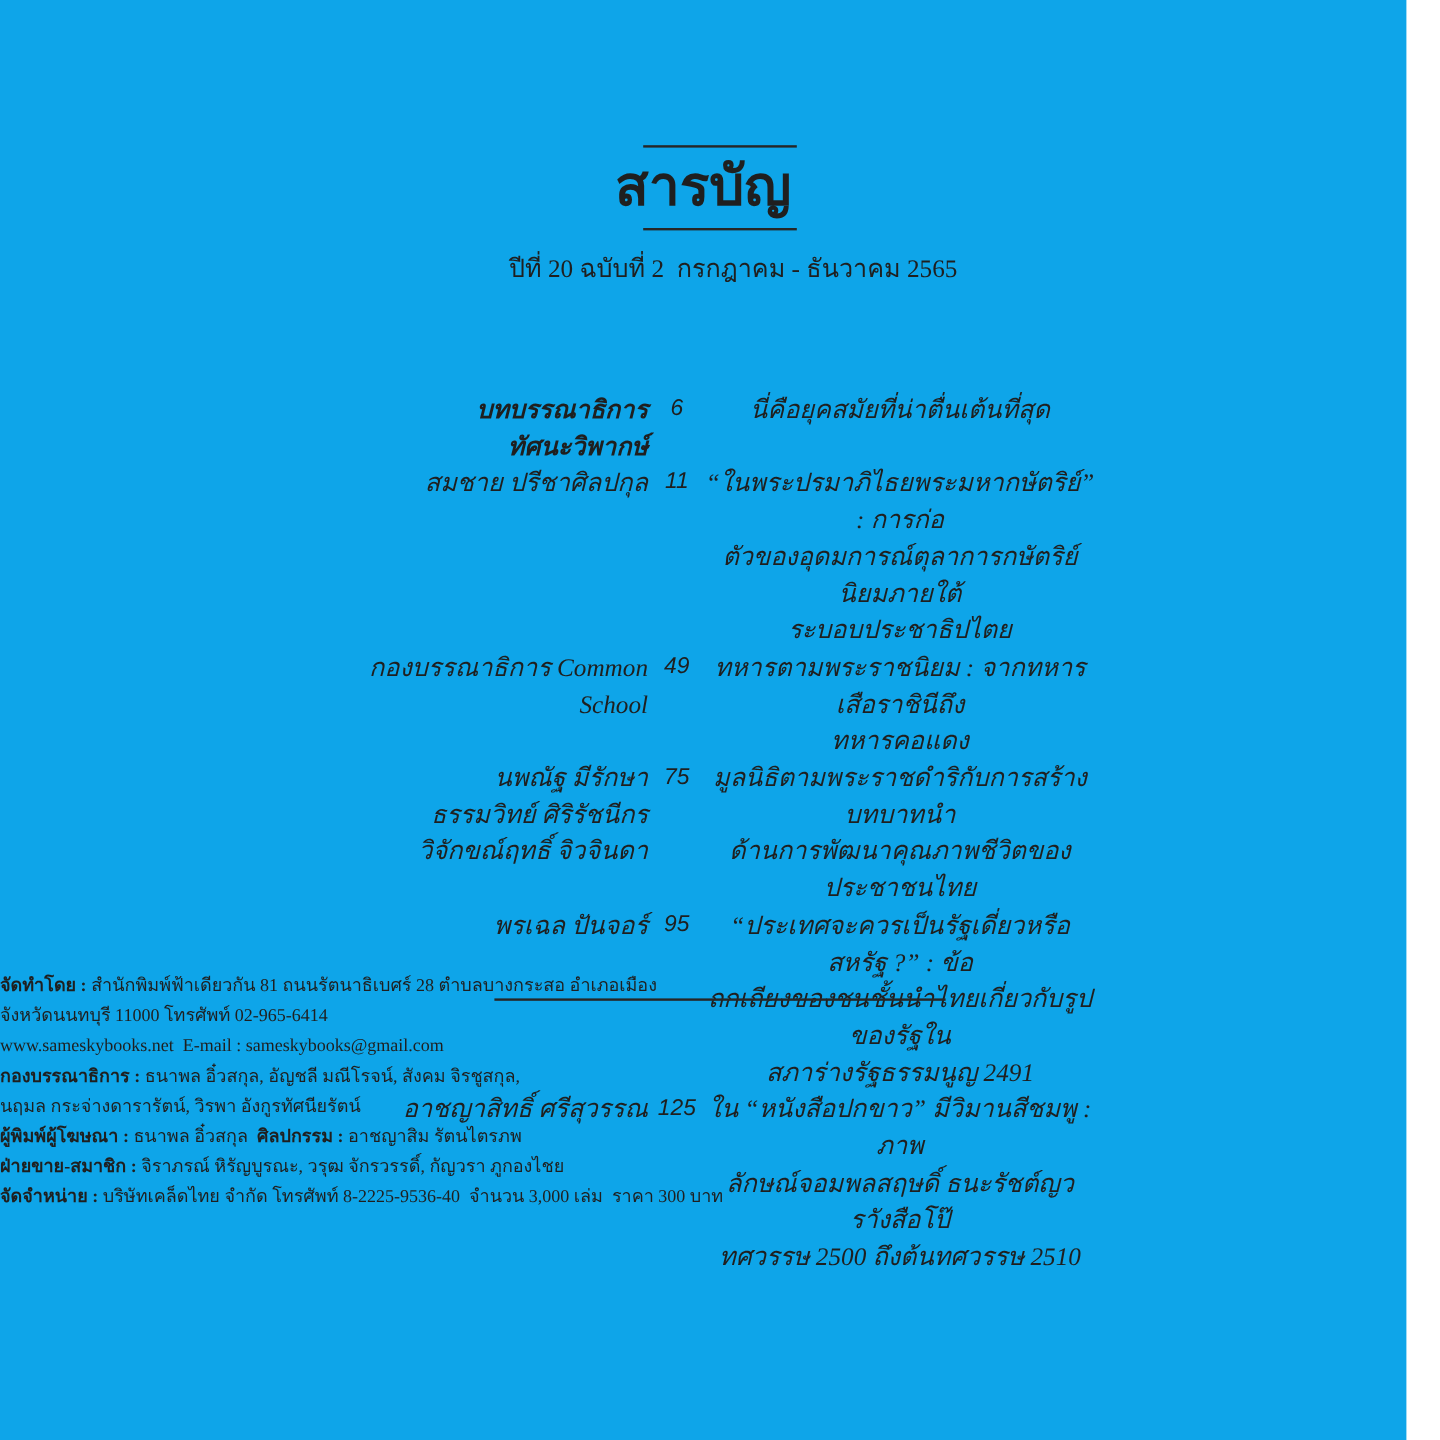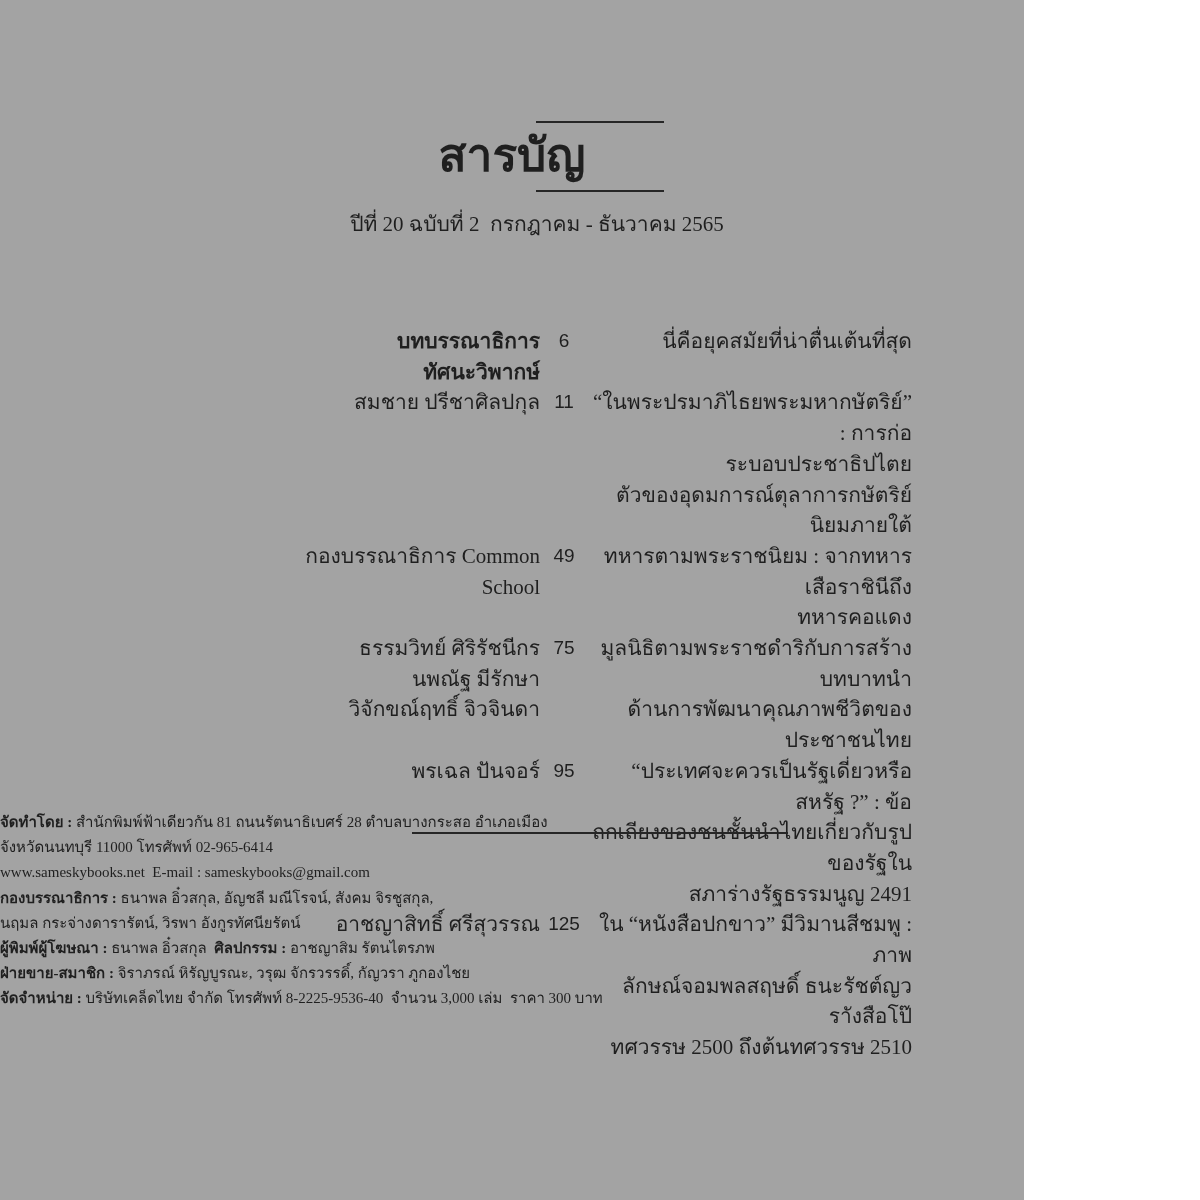--- a/index.html
+++ b/index.html
@@ -1,19 +1,19 @@
 <!DOCTYPE html>
 <html><head>
 <meta charset="utf-8">
 <style>
   html,body{margin:0;padding:0;background:#ffffff;}
   .page{
     position:relative;
-    width:1024px;height:1200px;
-    background:#a3a3a3;
+    width:1172px;height:1200px;
+    background:#0ea5e9;
     color:#1f1f1f;
     font-family:"Liberation Serif","DejaVu Serif",serif;
     overflow:hidden;
   }
   .rule{position:absolute;left:536px;width:128px;height:2px;background:#262626;}
   .rule-top{top:121px;}
   .rule-bottom{top:190px;}
   .doc-title{
     position:absolute;top:124px;left:0;width:100%;margin:0;
     text-align:center;font-size:46px;line-height:64px;font-weight:600;
@@ -21,28 +21,28 @@
   .subtitle{
     position:absolute;top:211px;left:0;width:100%;
     text-align:center;font-size:21px;line-height:26px;
     white-space:pre-wrap;
     margin-left:25px;
   }
   .toc{
     position:absolute;top:326px;left:290px;width:622px;
     font-size:21px;line-height:30.7px;
   }
-  .toc-row{display:grid;grid-template-columns:250px 48px 324px;}
+  .toc-row{display:grid;grid-template-columns:250px 48px 324px;font-style:italic;}
   .col-author{text-align:right;}
   .col-page{
     text-align:center;
     font-family:"Liberation Sans","DejaVu Sans",sans-serif;
     font-size:19px;line-height:30.7px;
   }
-  .col-title{text-align:right;white-space:pre-wrap;}
+  .col-title{text-align:center;white-space:pre-wrap;}
   .bold{font-weight:700;}
   .footer-rule{position:absolute;top:832px;left:412px;width:376px;height:2px;background:#262626;}
   .colophon{
     position:absolute;top:810px;left:0;width:100%;
     font-size:15px;line-height:25.2px;
   }
   .colophon-line{white-space:pre-wrap;}
 </style>
 </head>
 <body>
@@ -66,33 +66,33 @@
           <div>ทัศนะวิพากษ์</div>
         </div>
         <div class="col-page"></div>
         <div class="col-title"></div>
       </div>
       <div class="toc-row">
         <div class="col-author">
           <div>สมชาย ปรีชาศิลปกุล</div>
         </div>
         <div class="col-page">11</div>
-        <div class="col-title"><div>“ในพระปรมาภิไธยพระมหากษัตริย์” : การก่อ</div><div>ระบอบประชาธิปไตย</div><div>ตัวของอุดมการณ์ตุลาการกษัตริย์นิยมภายใต้</div></div>
+        <div class="col-title"><div>“ในพระปรมาภิไธยพระมหากษัตริย์” : การก่อ</div><div>ตัวของอุดมการณ์ตุลาการกษัตริย์นิยมภายใต้</div><div>ระบอบประชาธิปไตย</div></div>
       </div>
       <div class="toc-row">
         <div class="col-author">
           <div>กองบรรณาธิการ Common School</div>
         </div>
         <div class="col-page">49</div>
         <div class="col-title"><div>ทหารตามพระราชนิยม : จากทหารเสือราชินีถึง</div><div>ทหารคอแดง</div></div>
       </div>
       <div class="toc-row">
         <div class="col-author">
+          <div>นพณัฐ มีรักษา</div>
           <div>ธรรมวิทย์ ศิริรัชนีกร</div>
-          <div>นพณัฐ มีรักษา</div>
           <div>วิจักขณ์ฤทธิ์ จิวจินดา</div>
         </div>
         <div class="col-page">75</div>
         <div class="col-title"><div>มูลนิธิตามพระราชดำริกับการสร้างบทบาทนำ</div><div>ด้านการพัฒนาคุณภาพชีวิตของประชาชนไทย</div></div>
       </div>
       <div class="toc-row">
         <div class="col-author">
           <div>พรเฉล ปันจอร์</div>
         </div>
         <div class="col-page">95</div>

